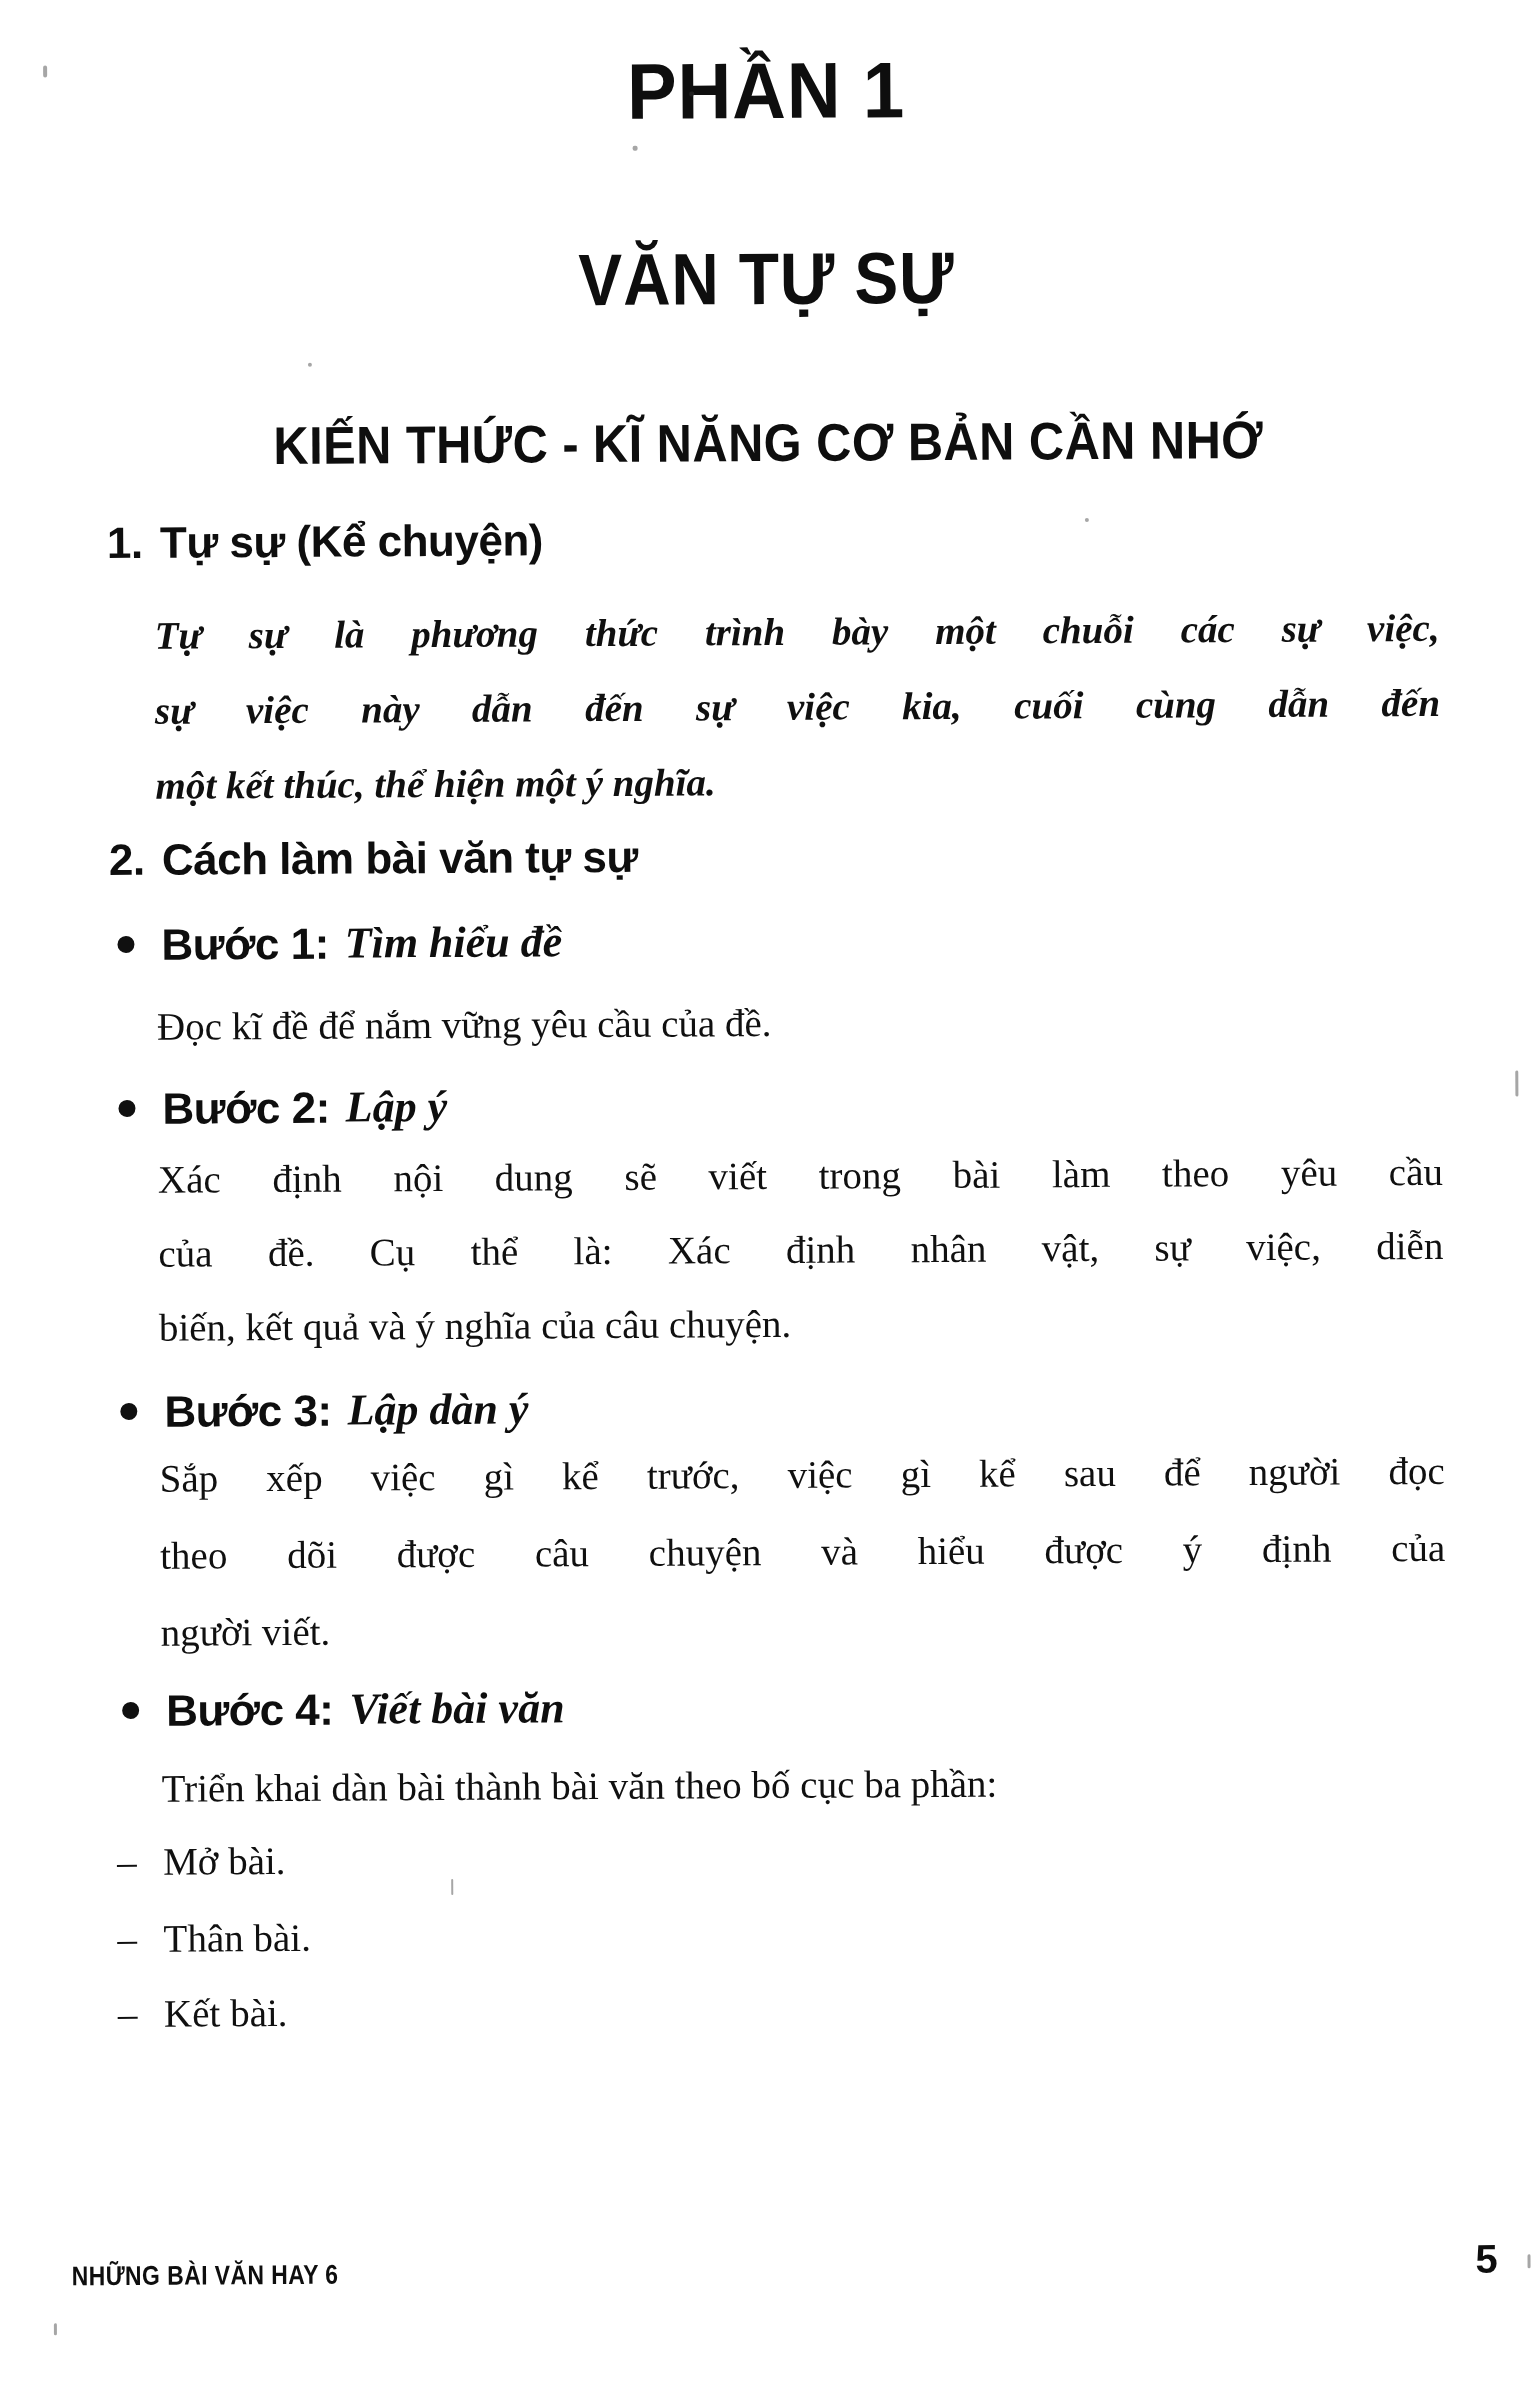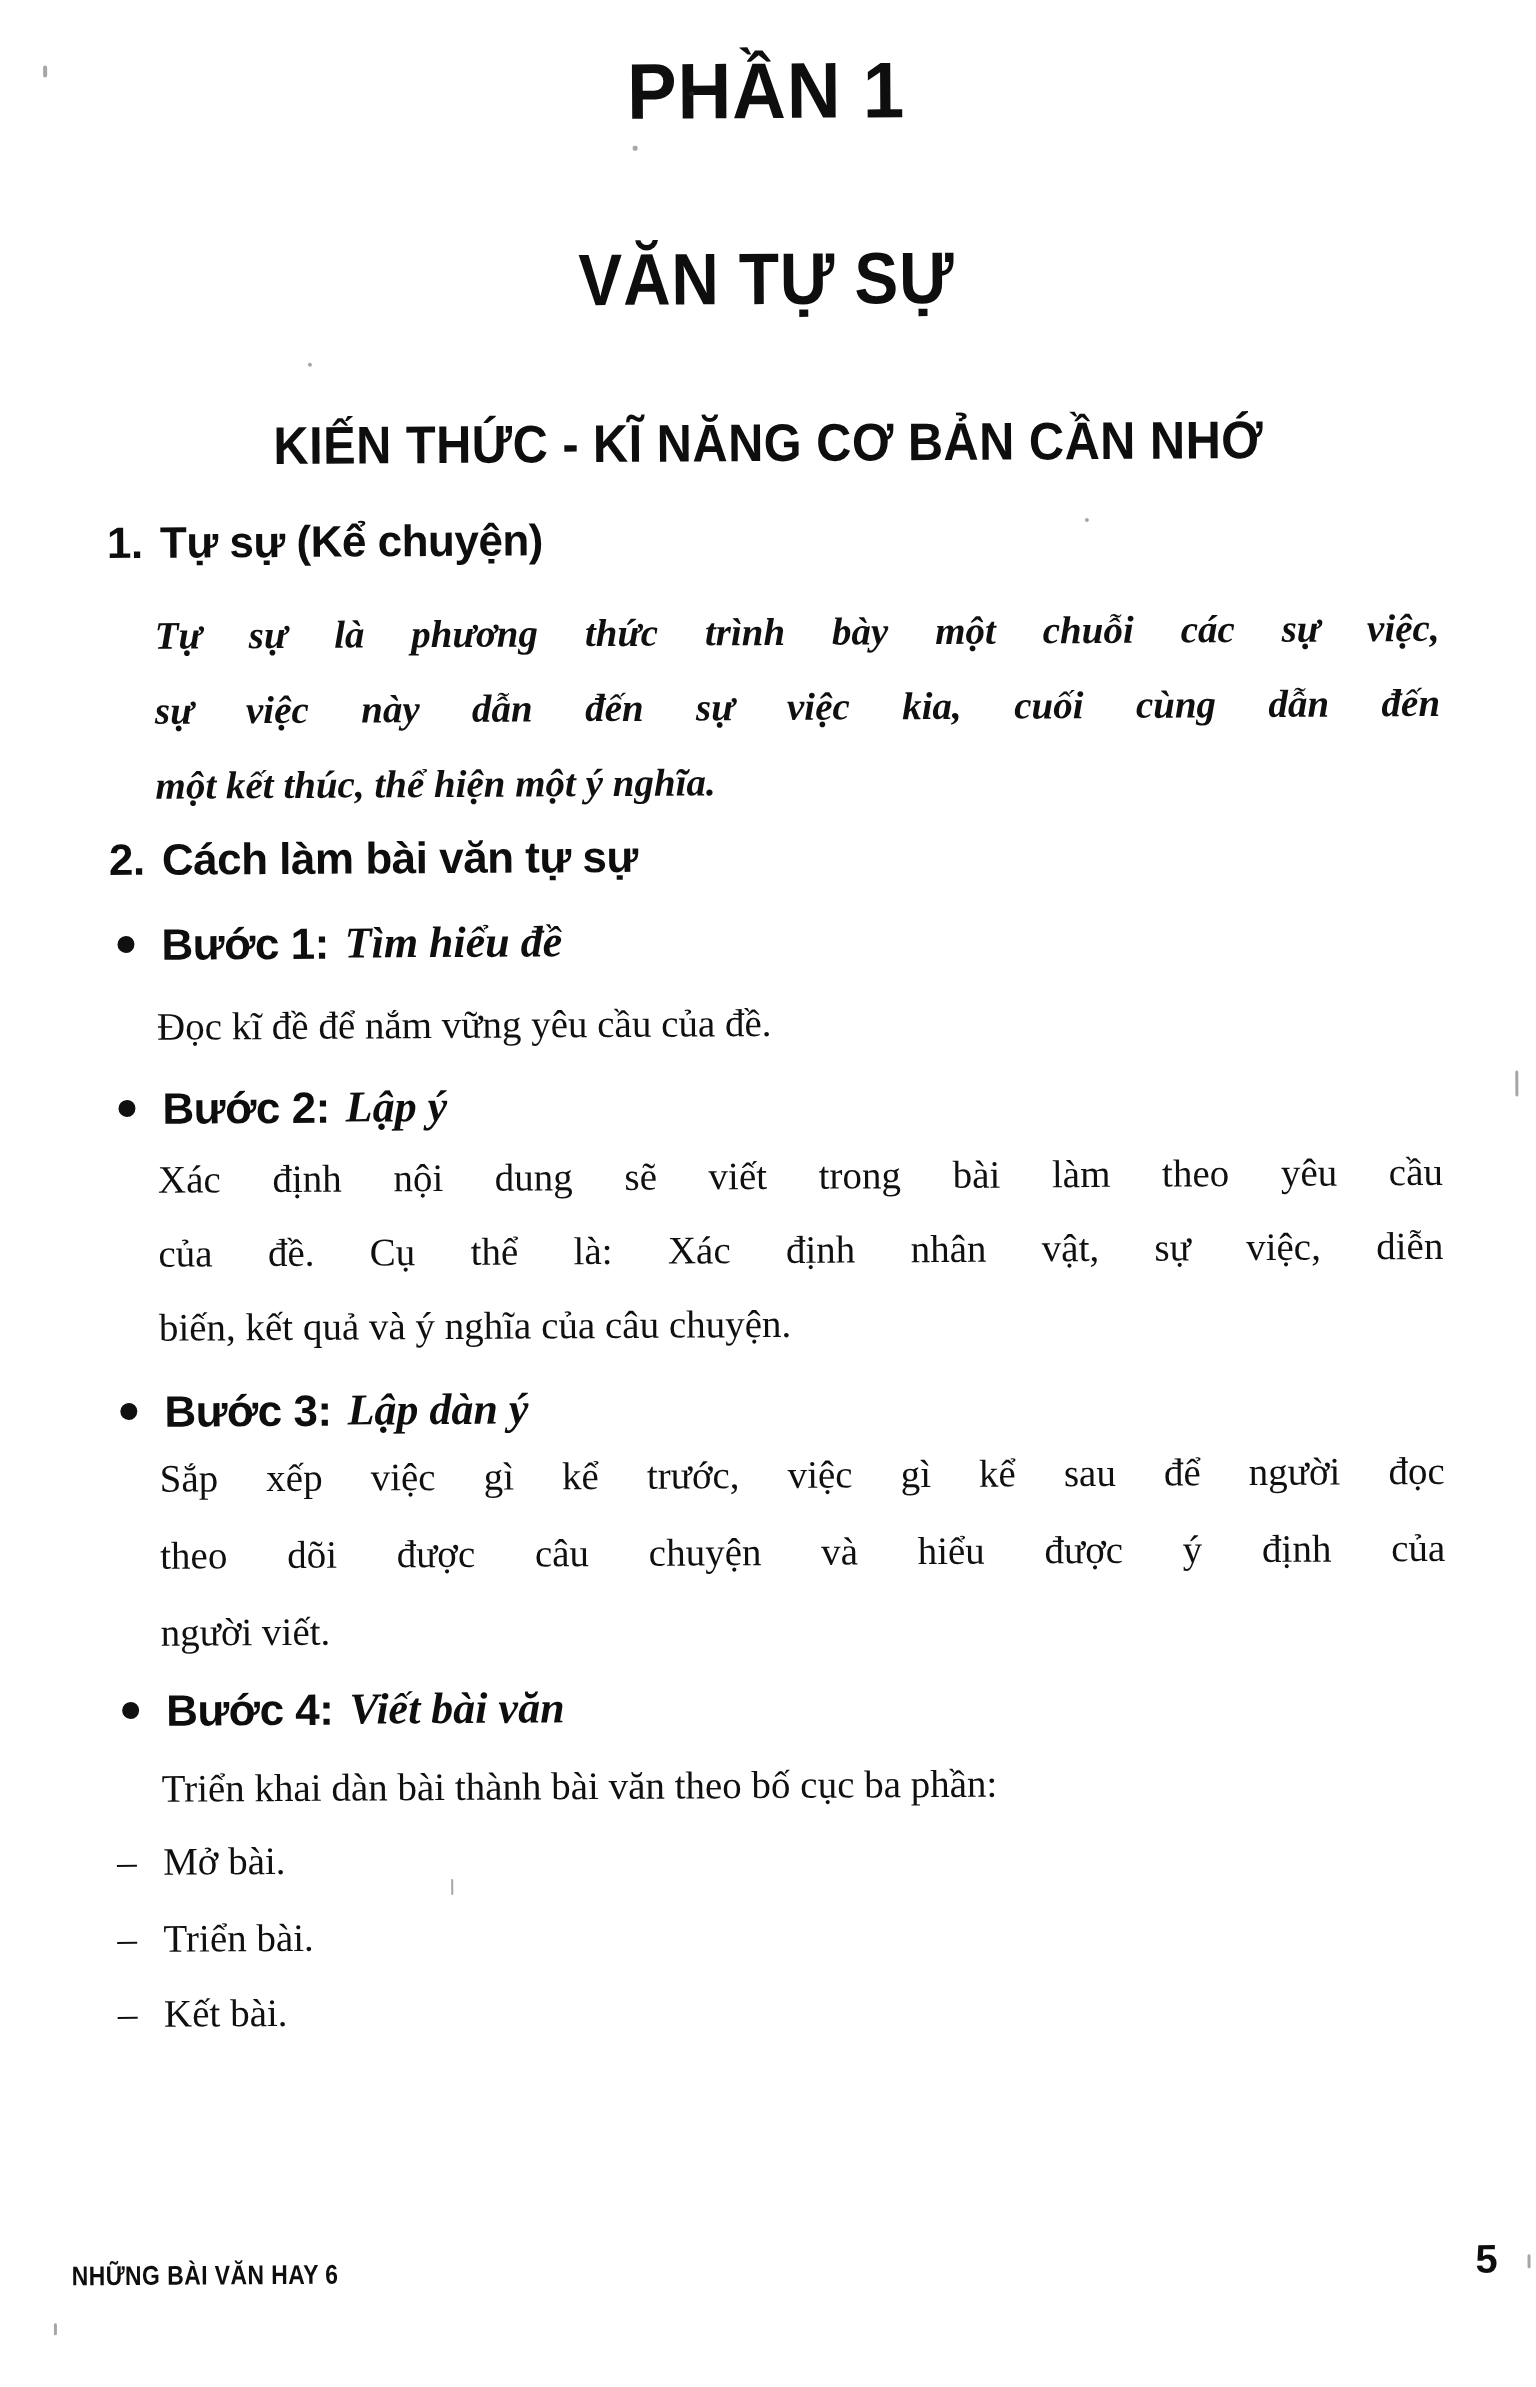--- a/index.html
+++ b/index.html
@@ -118,21 +118,21 @@
     <div class="abs para body-text" style="top:1748px">
       <div>Triển khai dàn bài thành bài văn theo bố cục ba phần:</div>
     </div>
 
     <div class="abs dash-row body-text" style="top:1832px">
       <span class="dash">–</span>
       <span>Mở bài.</span>
     </div>
     <div class="abs dash-row body-text" style="top:1909px">
       <span class="dash">–</span>
-      <span>Triển bài.</span>
+      <span>Thân bài.</span>
     </div>
     <div class="abs dash-row body-text" style="top:1984px">
       <span class="dash">–</span>
       <span>Kết bài.</span>
     </div>
 
     <div class="abs sans footer-title">
       <span class="squeeze">NHỮNG BÀI VĂN HAY 6</span>
     </div>
     <div class="abs sans page-number">5</div>

